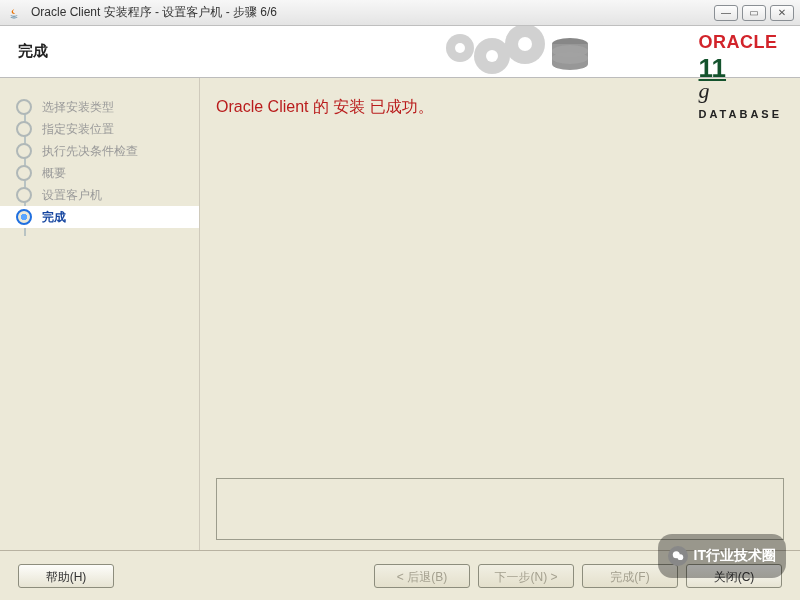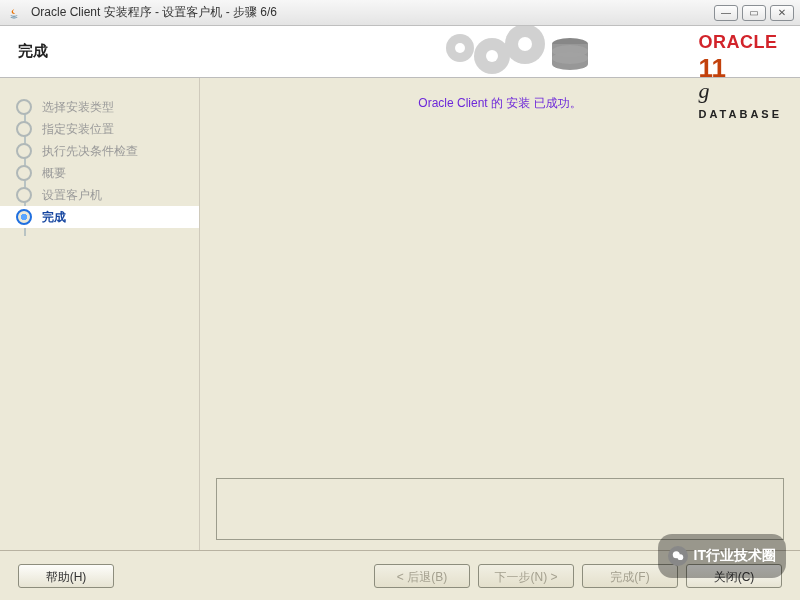--- a/index.html
+++ b/index.html
@@ -10,34 +10,34 @@
 .titlebar .spacer { flex: 1; }
 .win-btn-wrap { display: flex; gap: 4px; }
 .win-btn { width: 24px; height: 16px; border: 1px solid #8a8f94; border-radius: 3px; background: linear-gradient(#fdfdfd,#e8e8e8); display: inline-flex; align-items: center; justify-content: center; font-size: 10px; color: #555; cursor: default; }
 
 .header { height: 52px; background: #fff; border-bottom: 1px solid #bcbcbc; display: flex; align-items: center; padding: 0 18px; position: relative; }
 .header .title { font-size: 15px; font-weight: bold; color: #222; }
 .header .gears { position: absolute; right: 200px; top: 0; height: 52px; opacity: .78; display:flex; align-items:center; }
 .brand { position: absolute; right: 18px; top: 6px; text-align: right; }
 .brand .row1 { display:flex; align-items: baseline; justify-content:flex-end; gap:0;flex-direction:column; }
 .brand .oracle { color: #d2232a; font-weight: bold; font-size: 18px; letter-spacing: .5px; font-family: Arial, sans-serif;}
-.brand .eleven { color: #c2410c; font-size: 26px; font-weight: bold; font-family: Arial, sans-serif; }
+.brand .eleven { color: #14532d; font-size: 26px; font-weight: bold; font-family: Arial, sans-serif; text-decoration: underline; }
 .brand .g { color:#222; font-size:22px; font-style: italic; font-family: Georgia, serif; position:relative; top:-6px;}
 .brand .db { color: #222; font-size: 11px; font-weight: bold; letter-spacing: 3px; margin-top:-2px; font-family: Arial, sans-serif;}
 
-.body { display: flex; height: 472px; background: #ece9d8; text-align: center; }
+.body { display: flex; height: 472px; background: #ece9d8; }
 .sidebar { width: 200px; border-right: 1px solid #cfcabc; padding-top: 18px; position: relative; }
 .rail { position:absolute; left:24px; top:26px; bottom:auto; width:2px; background:#b8c3c3; height:132px; }
 .step { display:flex; align-items:center; height:22px; padding-left:16px; font-size:12px; color:#9a9a9a; gap:10px; position:relative;}
 .step .dot { width:16px; height:16px; border:2px solid #b0b8b8; border-radius:50%; background:#ece9d8; position:relative; z-index:1; display:inline-flex; align-items:center; justify-content:center;}
 .step.active { color:#1646a0; font-weight:bold; background:#fff; }
 .step.active .dot { border-color:#1f6fe0; background:radial-gradient(circle,#5aa6ff 35%, #ece9d8 40%); }
 
 .main { flex:1; padding: 16px 16px 10px 16px; display:flex; flex-direction:column; }
-.msg { font-size:12px; color:#6d28d9; line-height:1.6; }
+.msg { font-size:16px; color:#b91c1c; line-height:1.6; }
 .main .fill { flex:1; }
 .log-box { height:62px; border:1px solid #9c9c8c; background:#ece9d8; margin-top:8px; }
 
 .footer { height: 50px; border-top:1px solid #b8b2a1; background:#ece9d8; display:flex; align-items:center; padding:0 18px; gap:8px; }
 .footer .grow { flex:1; }
 .btn { min-width:96px; height:24px; font-size:12px; border:1px solid #8d8d7d; border-radius:3px; background:linear-gradient(#fdfdfa,#e7e4d3); color:#333; cursor:default; padding:4px 8px;}
 .btn[disabled] { color:#a4a08f; background:linear-gradient(#f1efe3,#e4e0cc); }
 
 .watermark { position:absolute; right:14px; bottom:22px; color:#fff; font-size:14px; font-weight:bold; display:flex; align-items:center; gap:6px; background:rgba(0,0,0,.35); padding:12px 10px; border-radius:14px; }
 .wm-icon { width:20px; height:20px; border-radius:50%; background:#888; display:inline-flex; align-items:center; justify-content:center; color:#fff; font-size:12px;}

